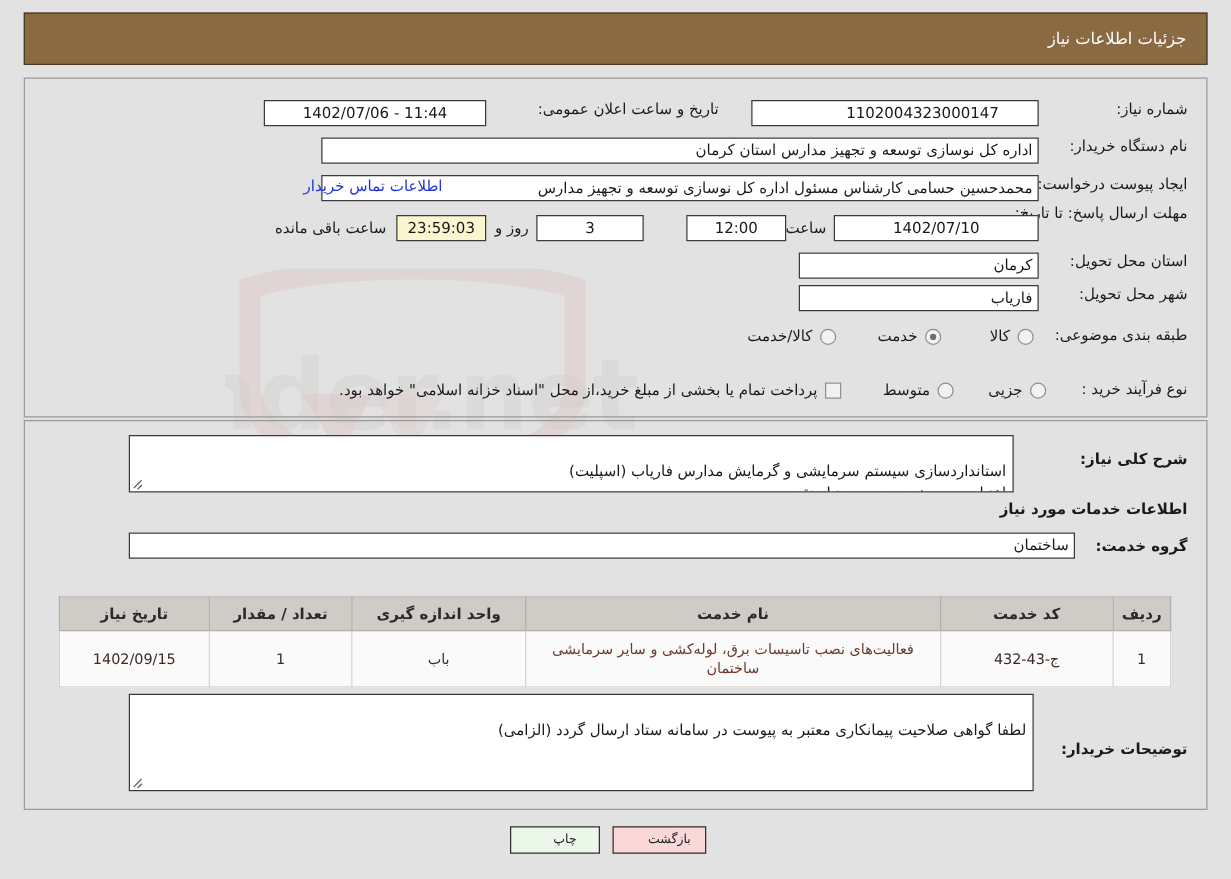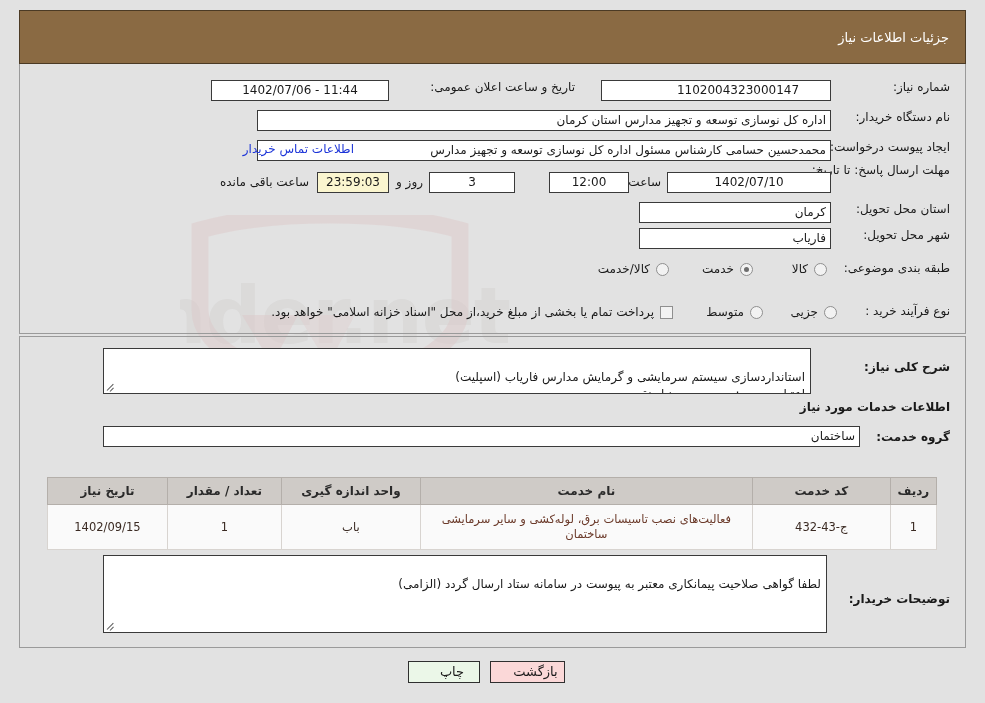--- a/index.html
+++ b/index.html
@@ -30,21 +30,21 @@
     opacity: .30;
   }
   .watermark svg { width: 100%; height: 100%; }
 
   
   .header-bar {
     position: absolute;
     left: 19px;
     top: 10px;
     width: 947px;
-    height: 54px;
+    height: 42px;
     background: #8a6a43;
     border: 1px solid #4b3a24;
     box-sizing: border-box;
     display: flex;
     align-items: center;
     justify-content: flex-start;
     z-index: 3;
   }
   .header-title {
     color: #ffffff;
@@ -231,21 +231,21 @@
     line-height: 15px;
   }
   .items-table td.plain { color: #3a2a22; }
 
   
   .btn {
     position: absolute;
     height: 22px;
     border: 1px solid #2f2f2f;
     box-sizing: border-box;
-    font-size: 13px;
+    font-size: 10px;
     line-height: 20px;
     text-align: center;
     color: #1a1a1a;
     cursor: pointer;
     z-index: 5;
     font-family: "DejaVu Sans", "Liberation Sans", sans-serif;
     padding-left: 16px;
   }
   .btn-print  { background: #ebf7e8; }
   .btn-back   { background: #fbd8d8; }

